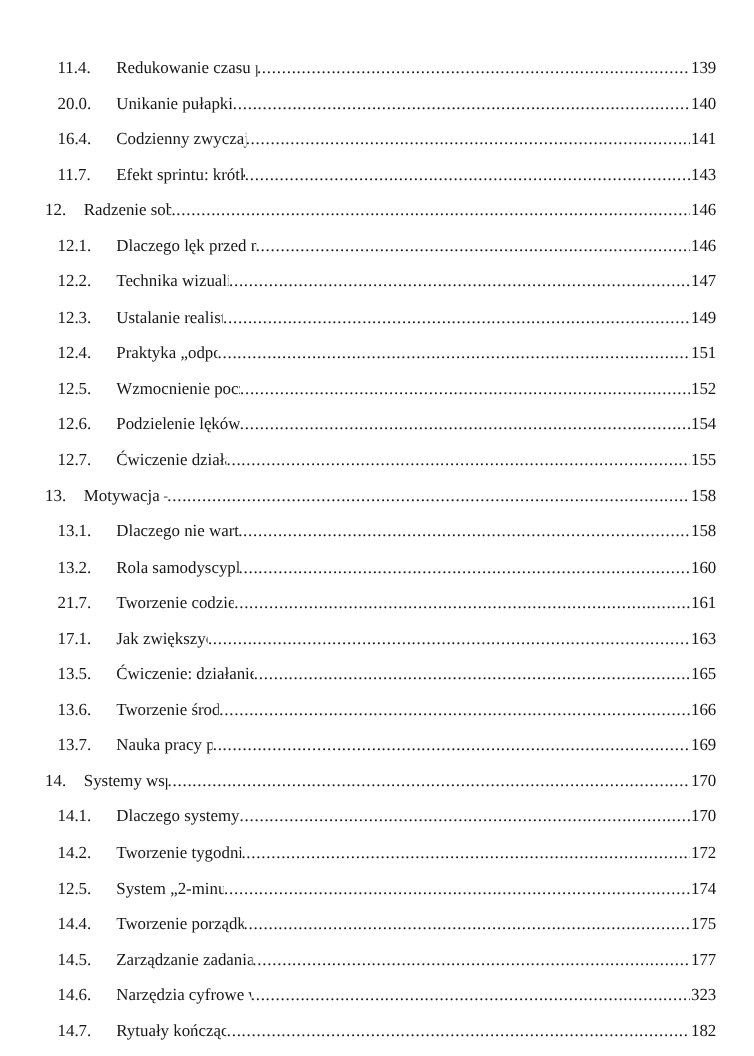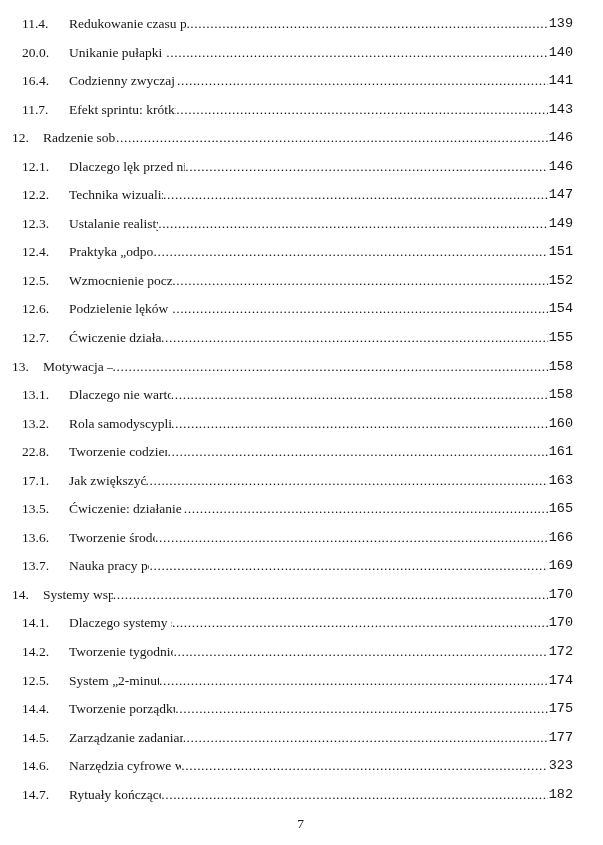--- a/index.html
+++ b/index.html
@@ -10,21 +10,22 @@
     width: 603px;
     height: 845px;
     background: #ffffff;
     color: #161616;
     font-family: "Liberation Serif", serif;
     font-size: 13.5px;
     overflow: hidden;
     box-sizing: border-box;
   }
   .toc {
-    padding: 10px 30px 0 12px;
+    padding: 10px 30px 0 36px;
+    margin-top: 30px;
   }
   .row {
     display: flex;
     height: 28.55px;
     line-height: 28.55px;
   }
   .row.l2 { padding-left: 10px; }
   .num  { flex: 0 0 auto; }
   .l1 .num { width: 31px; }
   .l2 .num { width: 47px; }
@@ -37,21 +38,21 @@
   .dots {
     flex: 1 1 auto;
     min-width: 8px;
     overflow: hidden;
     white-space: nowrap;
     letter-spacing: 0.6px;
   }
   .dots::after {
     content: "..........................................................................................................................................................................................................................................................................................................................";
   }
-  .pg { flex: 0 0 auto; padding-left: 1px; font-family: Liberation Mono, monospace; }
+  .pg { flex: 0 0 auto; padding-left: 1px; }
   .footer {
     margin-top: 6px;
     padding: 0 30px 0 28px;
     text-align: center;
     line-height: 17px;
   }
 </style>
 </head>
 <body>
 
@@ -141,21 +142,21 @@
         <span class="dots"></span>
         <span class="pg">158</span>
       </div>
       <div class="row l2">
         <span class="num">13.2.</span>
         <span class="title">Rola samodyscypliny w przełamywaniu odkładania na później</span>
         <span class="dots"></span>
         <span class="pg">160</span>
       </div>
       <div class="row l2">
-        <span class="num">22.8.</span>
+        <span class="num">21.7.</span>
         <span class="title">Tworzenie codziennych rytuałów działania „na autopilocie”</span>
         <span class="dots"></span>
         <span class="pg">161</span>
       </div>
       <div class="row l2">
         <span class="num">17.1.</span>
         <span class="title">Jak zwiększyć poziom energii na start dnia?</span>
         <span class="dots"></span>
         <span class="pg">163</span>
       </div>

